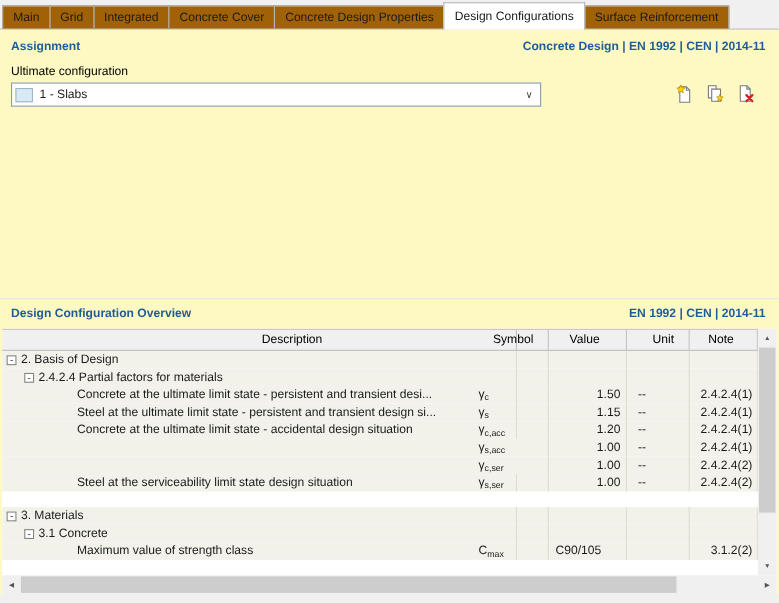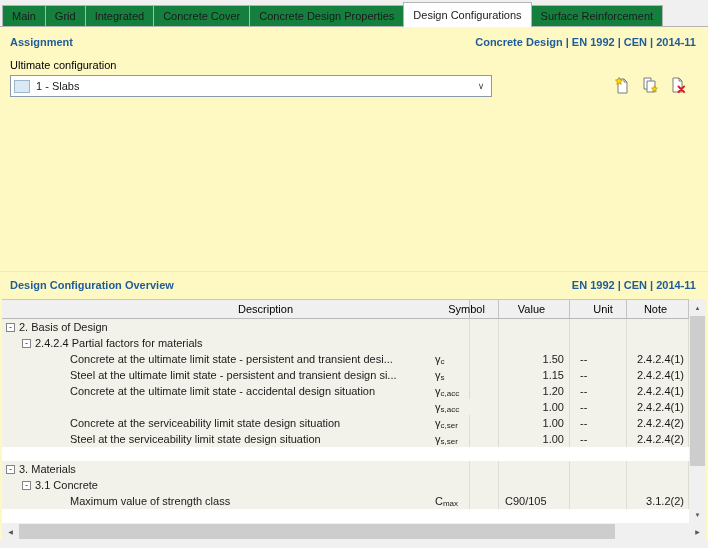--- a/index.html
+++ b/index.html
@@ -6,21 +6,21 @@
   *{box-sizing:border-box;}
   html,body{margin:0;padding:0;}
   body{
     width:708px;height:548px;position:relative;overflow:hidden;
     background:#f0f0f0;font-family:"Liberation Sans",sans-serif;font-size:11px;color:#1a1a1a;
   }
   
   .tabbar{position:absolute;top:0;left:0;right:0;height:27px;background:#f0f0f0;
     display:flex;align-items:flex-end;border-bottom:1px solid #b4b4b4;}
   .tab{height:21px;line-height:20px;padding:0 9px;border:1px solid #b4b4b4;border-bottom:none;
-    background:#15803d;margin-left:-1px;white-space:nowrap;cursor:default;}
+    background:#a16207;margin-left:-1px;white-space:nowrap;cursor:default;}
   .tab:first-child{margin-left:2px;}
   .tab.active{height:25px;line-height:24px;background:#fff;margin-bottom:-1px;position:relative;z-index:3;}
   
   .panel{position:absolute;top:27px;left:0;right:0;bottom:8px;background:#fef9c3;}
   .sec-title{position:absolute;left:10px;font-weight:bold;color:var(--blue);white-space:nowrap;}
   .sec-std{position:absolute;right:12px;font-weight:bold;color:var(--blue);white-space:nowrap;}
   .cfg-label{position:absolute;left:10px;top:32px;color:#000;}
   
   .combo{position:absolute;left:10px;top:48px;width:482px;height:22px;background:#fff;
     border:1px solid #8a9aa8;display:flex;align-items:center;cursor:default;}
@@ -192,23 +192,20 @@
         <div class="trow data">
           <div class="cell c-sym">
             <span>γ</span>
             <span class="sub">s,acc</span>
           </div>
           <div class="cell c-val">1.00</div>
           <div class="cell c-unit">--</div>
           <div class="cell c-note">2.4.2.4(1)</div>
         </div>
         <div class="trow data">
-          <div class="cell c-desc">
-            <span class="lbl">Concrete at the serviceability limit state design situation</span>
-          </div>
           <div class="cell c-sym">
             <span>γ</span>
             <span class="sub">c,ser</span>
           </div>
           <div class="cell c-val">1.00</div>
           <div class="cell c-unit">--</div>
           <div class="cell c-note">2.4.2.4(2)</div>
         </div>
         <div class="trow data">
           <div class="cell c-desc">

